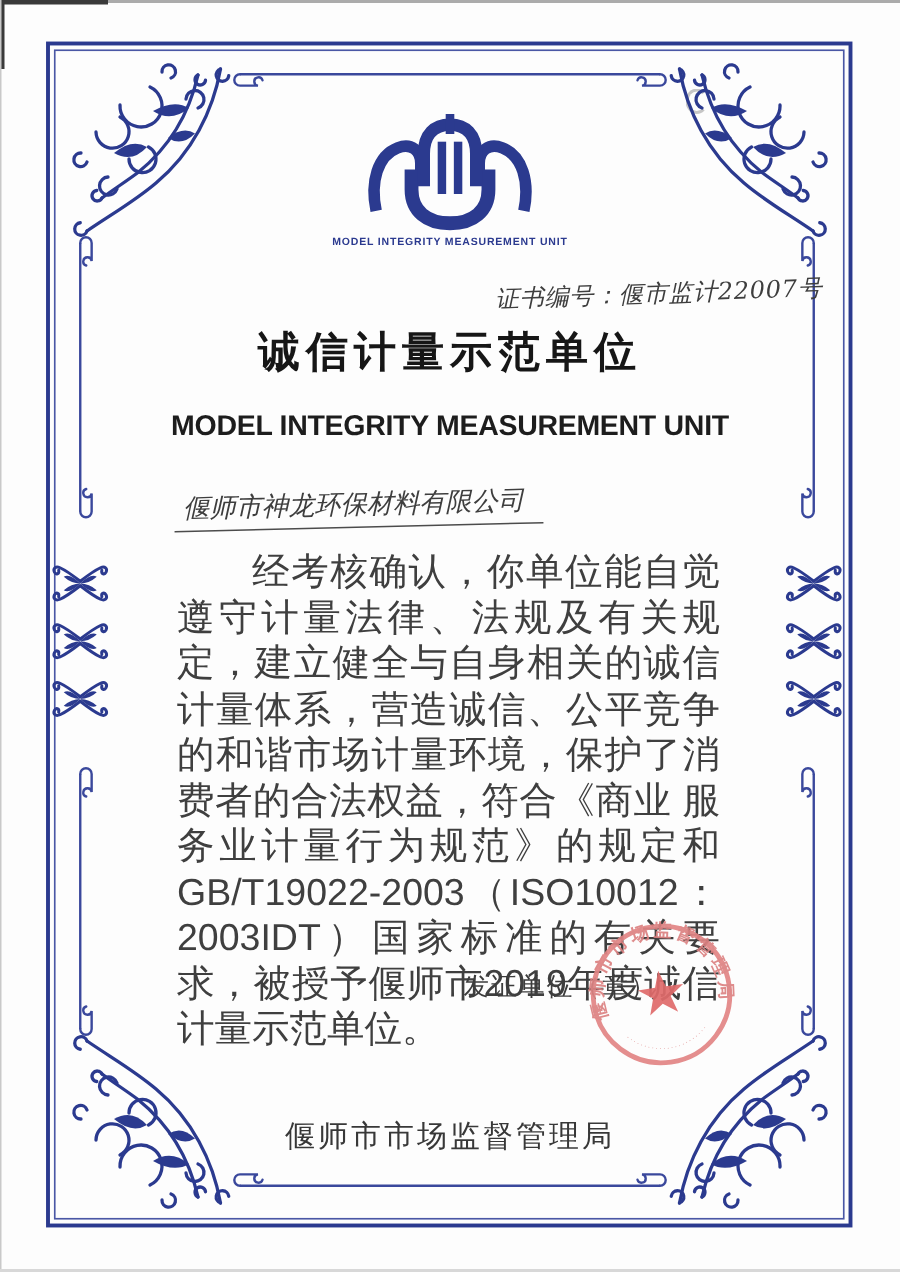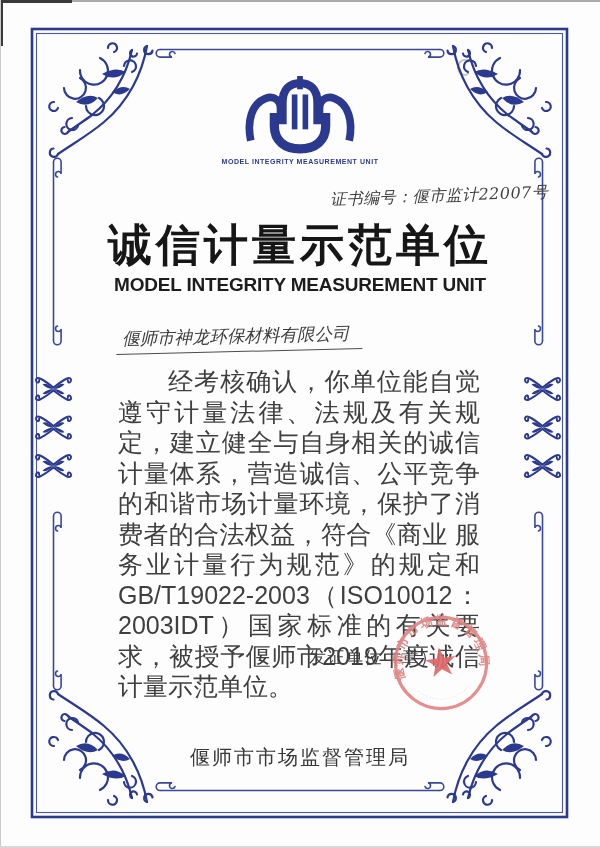--- a/index.html
+++ b/index.html
@@ -30,21 +30,21 @@
   .hand{font-family:"DejaVu Serif","Liberation Serif",serif;font-style:italic;color:#3e3e3e;}
   .cert-no{left:330px;top:186px;font-size:16px;transform:rotate(-2deg);letter-spacing:.5px;}
   .company{
     left:116px;top:324px;width:236px;font-size:17.5px;transform:rotate(-1.4deg);
     border-bottom:1.5px solid #4c4c4c;padding:0 4px 3px 6px;white-space:nowrap;overflow:visible;
   }
   
   .title-zh{
     left:40px;top:216px;width:520px;text-align:center;
     font-family:"Liberation Serif","DejaVu Serif",serif;font-weight:900;
-    font-size:44px;letter-spacing:4px;color:#161616;
+    font-size:28px;letter-spacing:4px;color:#161616;
   }
   .title-en{
     left:40px;top:274px;width:520px;text-align:center;
     font-size:19px;font-weight:bold;letter-spacing:-0.2px;color:#1d1d1d;
   }
   
   .body-text{
     left:118px;top:366px;width:362px;
     font-size:25px;line-height:30.5px;color:#3f3f3f;
     text-align:justify;text-justify:inter-ideograph;text-indent:2em;

